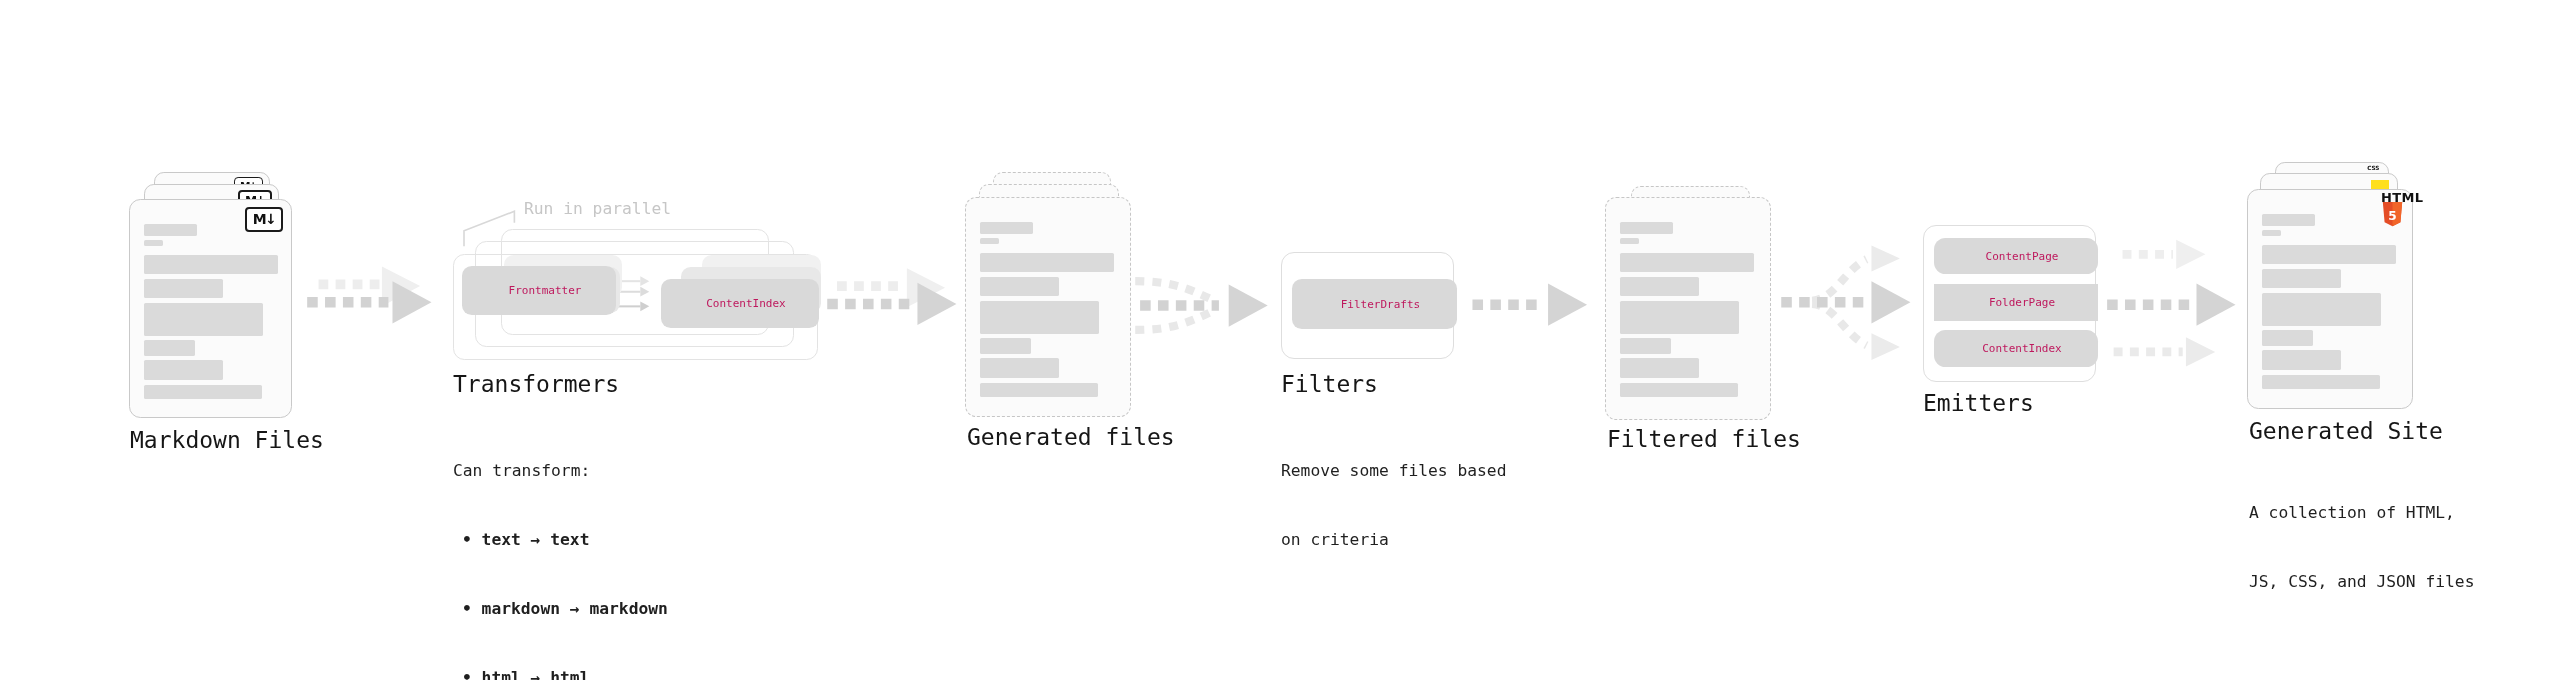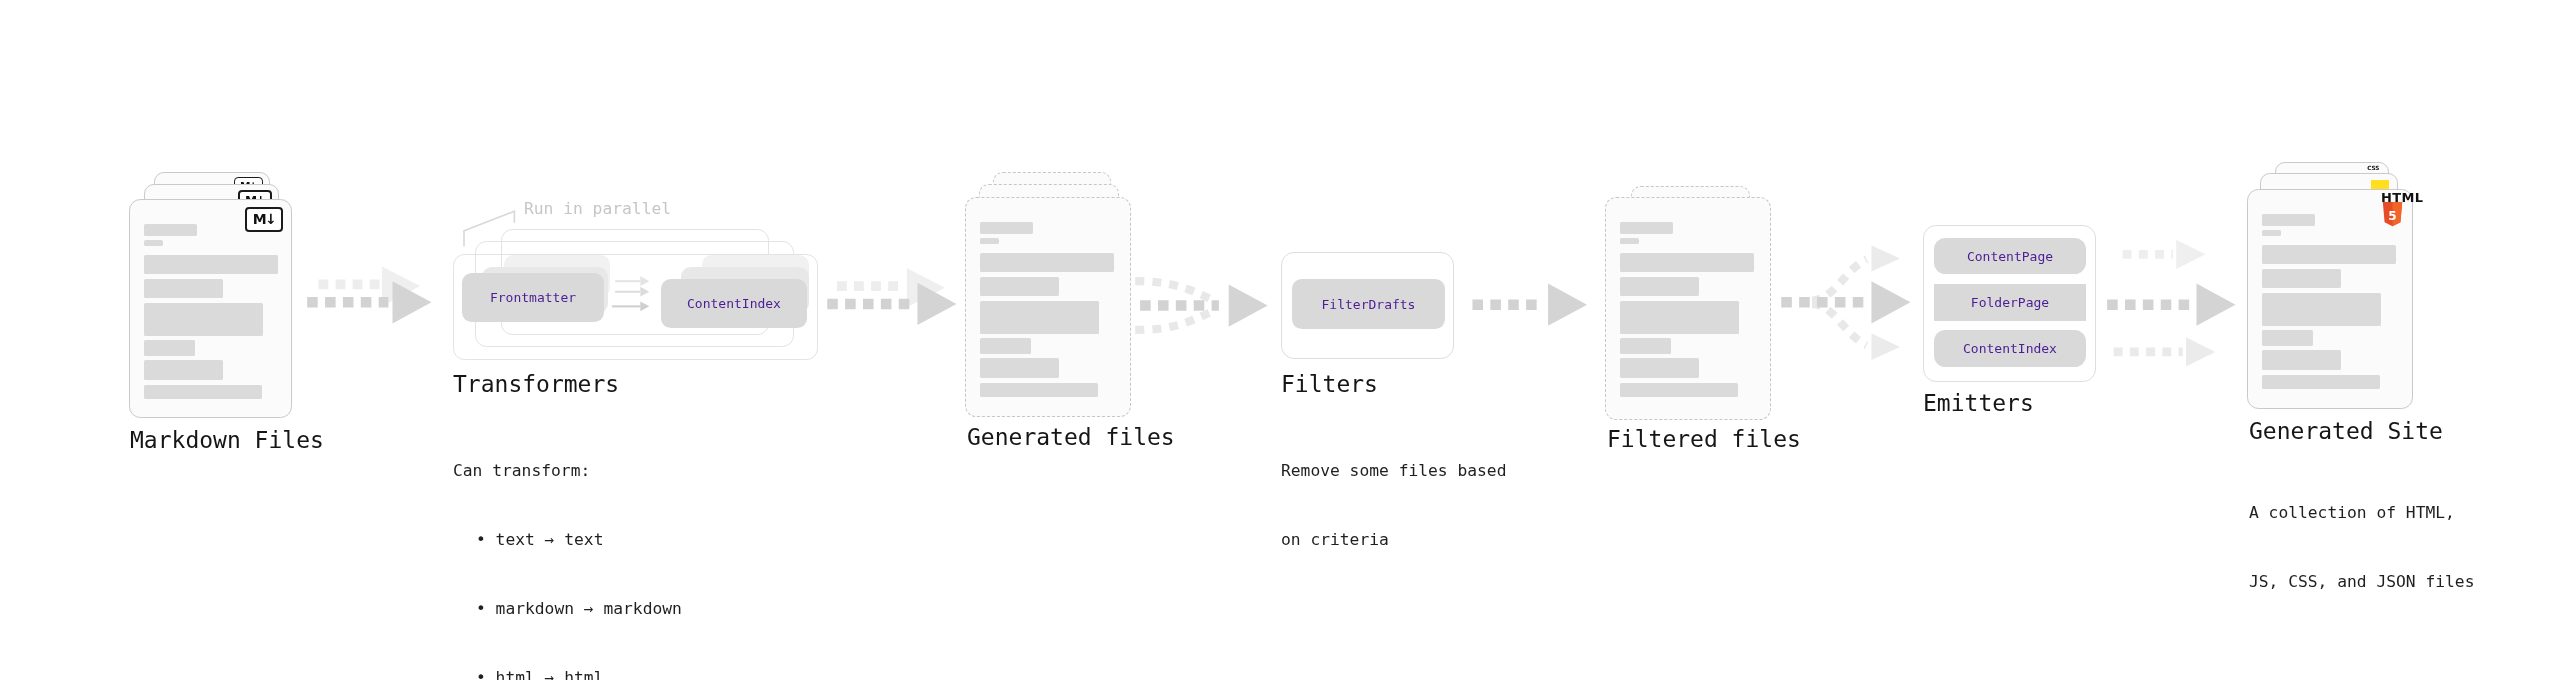--- a/index.html
+++ b/index.html
@@ -10,30 +10,30 @@
   
   .card{position:absolute;background:#fbfbfb;border:1.6px solid #c9c9c9;border-radius:11.4px;box-sizing:border-box;}
   .card.back{border-radius:9.8px;}
   .card.dashed{border-style:dashed;border-color:#c6c6c6;background:#fbfbfb;}
   .bars{position:absolute;left:14px;top:23.6px;}
   .bar{background:#dadada;border-radius:1.6px;}
 
   
   .obox{position:absolute;border:1.6px solid #e3e3e3;border-radius:11.4px;box-sizing:border-box;}
   .pill{position:absolute;background:#d9d9d9;border-radius:9.8px;display:flex;align-items:center;justify-content:center;
-        font-size:13px;color:#4c1d95;white-space:pre;}
+        font-size:11px;color:#be185d;white-space:pre;padding-left:12px;}
   .pill.g1{background:#e8e8e8;}
   .pill.g2{background:#f1f1f1;}
 
   .panel{position:absolute;background:#ffffff;border:1.6px solid #dedede;border-radius:13px;box-sizing:border-box;}
 
   
   .title{position:absolute;font-size:23px;color:#161616;white-space:pre;}
   .sub{position:absolute;font-size:16.3px;line-height:23px;color:#1f1f1f;white-space:pre;}
-  .sub .indent{margin-left:23px;}
+  .sub .indent{margin-left:9px;font-weight:bold;}
   .note{position:absolute;font-size:16.3px;color:#c6c6c6;white-space:pre;}
 
   
   .md-badge{position:absolute;top:6.5px;right:8.1px;width:34px;height:21px;border:2.4px solid #1a1a1a;border-radius:4.1px;
             background:#fff;display:flex;align-items:center;justify-content:center;font-weight:bold;font-size:14px;
             color:#111;letter-spacing:-1.6px;font-family:"DejaVu Sans","Liberation Sans",sans-serif;}
   .md-badge.sm{top:4.9px;right:6.5px;width:30px;height:18px;font-size:12.2px;border-width:2px;}
   .md-badge.xs{top:4.1px;right:6.5px;width:27px;height:15.4px;font-size:10.6px;border-width:1.6px;}
   .css-badge{position:absolute;top:3.3px;right:6.5px;width:16.3px;text-align:center;
              font-family:"DejaVu Sans","Liberation Sans",sans-serif;}
@@ -147,21 +147,21 @@
       </div>
   </div>
   <div class="title" style="left:130px;top:427px">Markdown Files</div>
 
   <div class="note" style="left:524px;top:199px">Run in parallel</div>
   <div class="obox" style="left:501px;top:229px;width:268px;height:106px"></div>
   <div class="obox" style="left:475px;top:241px;width:319px;height:106px"></div>
   <div class="obox" style="left:453px;top:254px;width:365px;height:106px"></div>
   <div class="pill g2" style="left:504px;top:255px;width:106px;height:42px"></div>
   <div class="pill g1" style="left:482px;top:267px;width:126px;height:46px"></div>
-  <div class="pill" style="left:462px;top:273px;width:142px;height:49px"><span>Frontmatter</span></div>
+  <div class="pill" style="left:462px;top:266px;width:142px;height:49px"><span>Frontmatter</span></div>
   <div class="pill g2" style="left:702px;top:255px;width:107px;height:42px"></div>
   <div class="pill g1" style="left:681px;top:267px;width:128px;height:46px"></div>
   <div class="pill" style="left:661px;top:279px;width:146px;height:49px"><span>ContentIndex</span></div>
   <div class="title" style="left:453px;top:371px">Transformers</div>
   <div class="sub" style="left:453px;top:413px">
     <div>Can transform:</div>
     <div class="indent">• text → text</div>
     <div class="indent">• markdown → markdown</div>
     <div class="indent">• html → html</div>
   </div>

